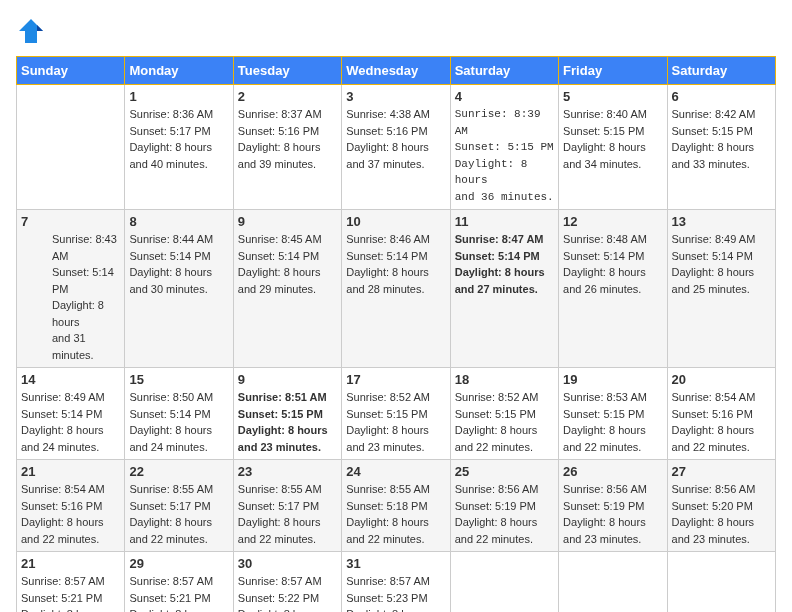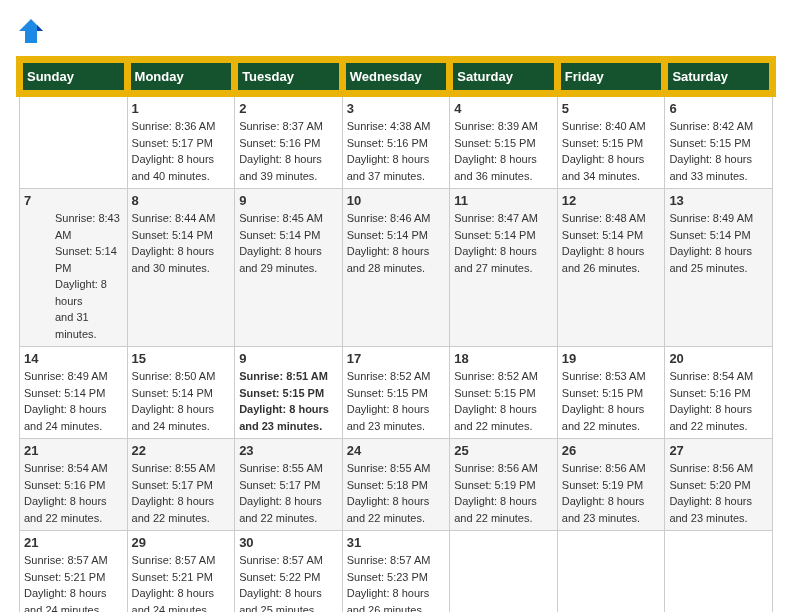--- a/index.html
+++ b/index.html
@@ -45,27 +45,27 @@
     .location {
       font-size: 15px;
       color: #555;
     }
     table {
       width: 100%;
       border-collapse: collapse;
       font-size: 11px;
     }
     thead tr th {
-      background-color: #14532d;
+      background-color: #3b82f6;
       color: #fff;
       padding: 6px 4px;
       text-align: left;
       font-size: 13px;
       font-weight: bold;
-      border: 7px solid #eab308;
+      border: 1px solid #eab308;
     }
     tbody tr td {
       border: 1px solid #ccc;
       vertical-align: top;
       padding: 4px;
       width: calc(100% / 7);
       min-height: 80px;
       color: #333;
     }
     tbody tr:nth-child(even) td {
@@ -137,21 +137,21 @@
         </td>
         <td>
           <span class="day-number">3</span>
           <div class="day-info" style="white-space: pre-line;">Sunrise: 4:38 AM
 Sunset: 5:16 PM
 Daylight: 8 hours
 and 37 minutes.</div>
         </td>
         <td>
           <span class="day-number">4</span>
-          <div class="day-info" style="white-space: pre-line;">Sunrise: 8:39 AM
+          <div class="day-info" style="white-space: pre-line; font-family: Liberation Mono, monospace;">Sunrise: 8:39 AM
 Sunset: 5:15 PM
 Daylight: 8 hours
 and 36 minutes.</div>
         </td>
         <td>
           <span class="day-number">5</span>
           <div class="day-info" style="white-space: pre-line;">Sunrise: 8:40 AM
 Sunset: 5:15 PM
 Daylight: 8 hours
 and 34 minutes.</div>
@@ -188,21 +188,21 @@
         </td>
         <td>
           <span class="day-number">10</span>
           <div class="day-info" style="white-space: pre-line;">Sunrise: 8:46 AM
 Sunset: 5:14 PM
 Daylight: 8 hours
 and 28 minutes.</div>
         </td>
         <td>
           <span class="day-number">11</span>
-          <div class="day-info" style="white-space: pre-line;">Sunrise: 8:47 AM
+          <div class="day-info" style="white-space: pre-line; font-weight: bold;">Sunrise: 8:47 AM
 Sunset: 5:14 PM
 Daylight: 8 hours
 and 27 minutes.</div>
         </td>
         <td>
           <span class="day-number">12</span>
           <div class="day-info" style="white-space: pre-line;">Sunrise: 8:48 AM
 Sunset: 5:14 PM
 Daylight: 8 hours
 and 26 minutes.</div>

